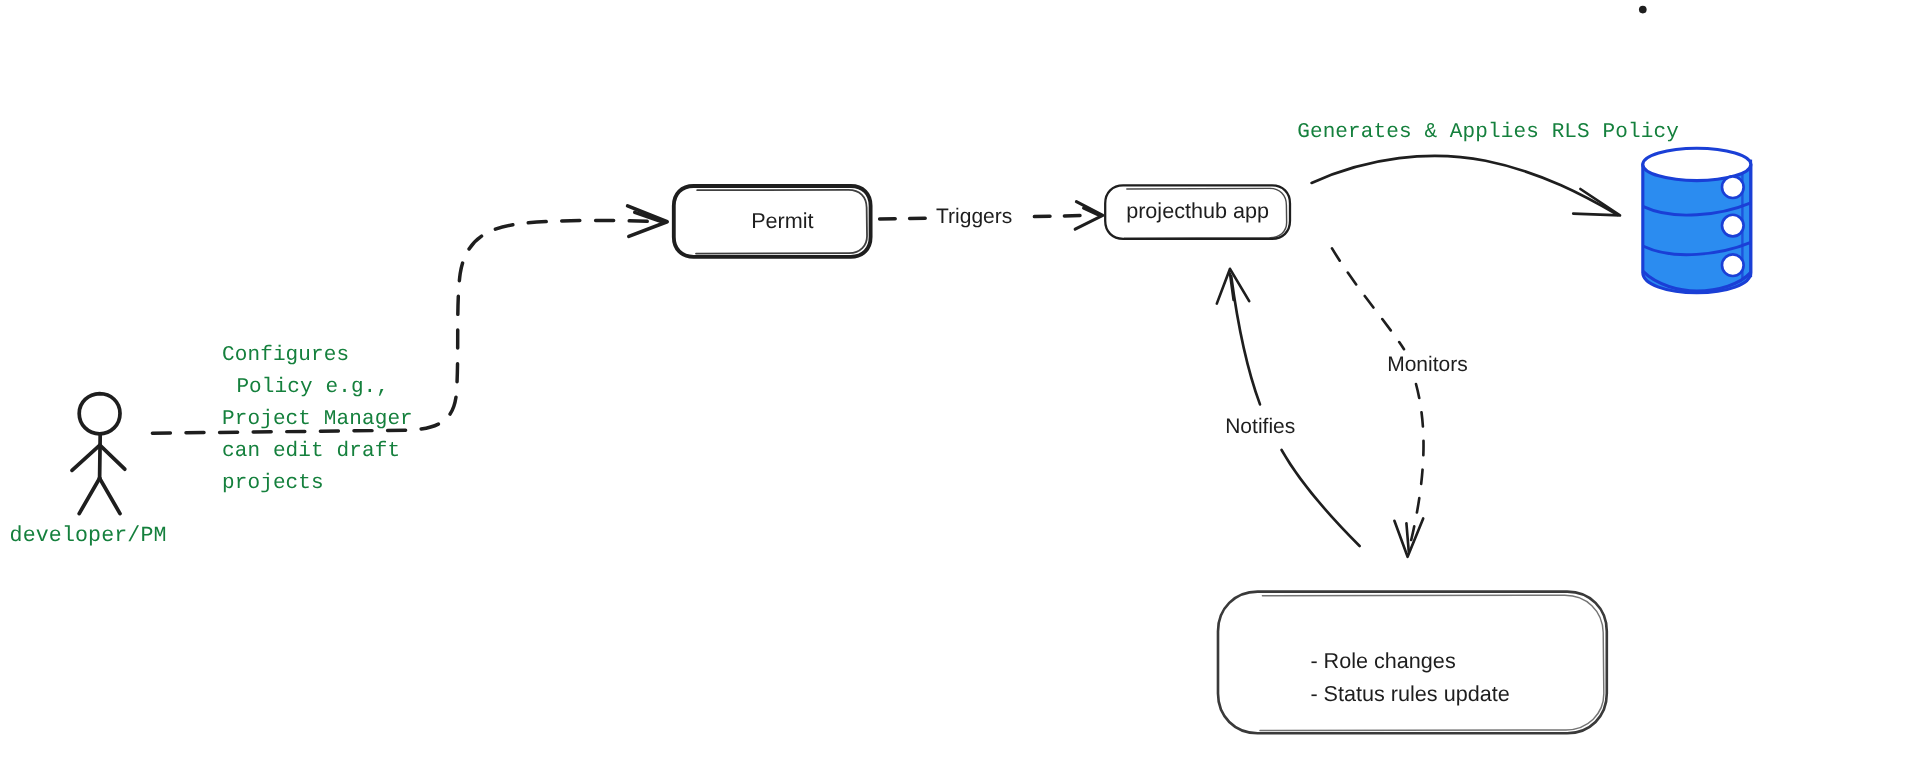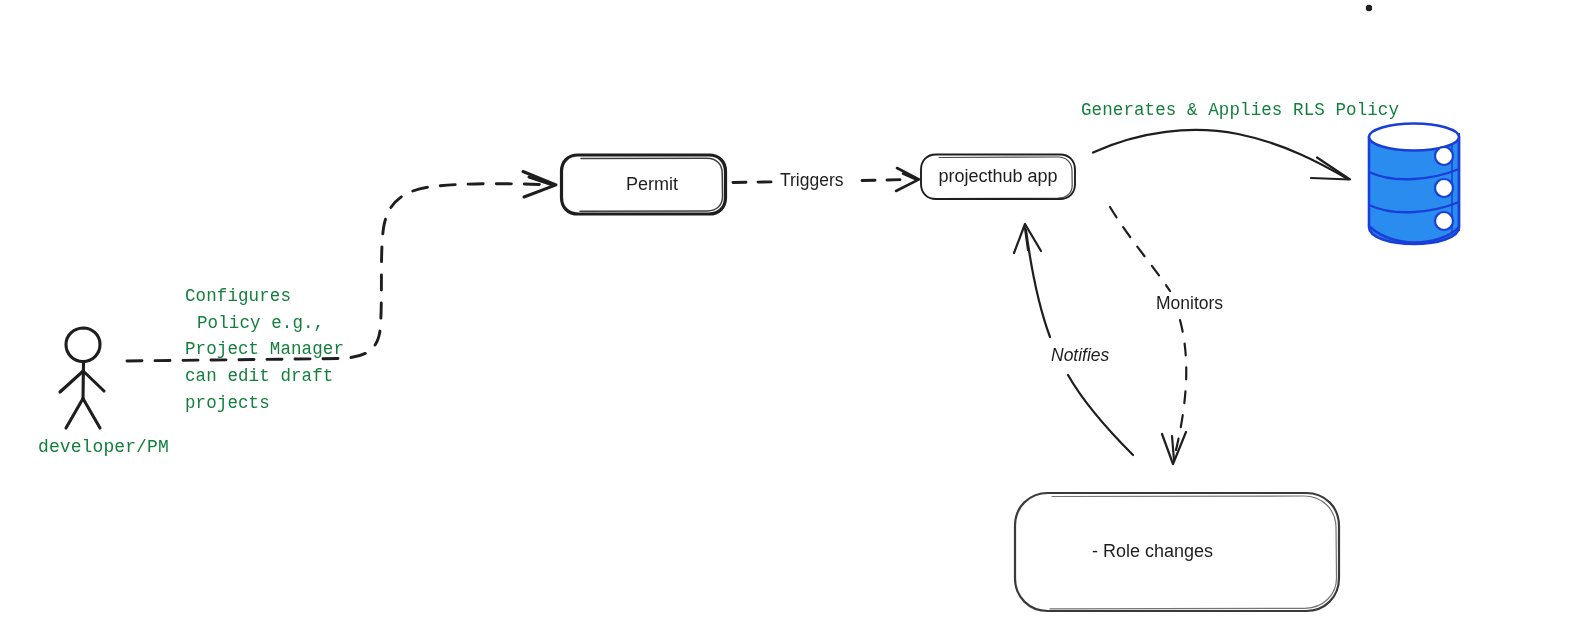--- a/index.html
+++ b/index.html
@@ -172,36 +172,37 @@
                L 1339 578 C 1339 597 1325 611 1306 611
                L 1048 611 C 1029 611 1015 597 1015 578
                L 1015 526 C 1015 507 1029 493 1048 493 Z"></path>
       <path d="M1052 496.5 L 1304 496 C 1322 496 1335.5 509 1336 527
                L 1336.5 577 C 1337 595 1323 608 1305 608.3
                L 1050 608.8" stroke-width="1.2" opacity="0.7"></path>
     </g>
 
   </svg>
 
-  <div class="label" style="left:8px; top:436px; font-size:18px;margin-left:30px;">developer/PM</div>
+  <div class="label" style="left:8px; top:436px; font-size:18px;">developer/PM</div>
 
   <div class="label multiline" style="left:185px; top:283px; font-size:17.5px;">Configures</div>
   <div class="label multiline" style="left:185px; top:310px; font-size:17.5px;margin-left:12px;">Policy e.g.,</div>
   <div class="label multiline" style="left:185px; top:336px; font-size:17.5px;">Project Manager</div>
   <div class="label multiline" style="left:185px; top:363px; font-size:17.5px;">can edit draft</div>
   <div class="label multiline" style="left:185px; top:390px; font-size:17.5px;">projects</div>
 
   <div class="node-text" style="left:561px; top:173px; width:182px; font-size:18px;">Permit</div>
 
   <div class="edge-label" style="left:777px; top:170px; font-size:17.5px;">Triggers</div>
 
   <div class="node-text" style="left:921px; top:165px; width:154px; font-size:18px;">projecthub app</div>
 
   <div class="label" style="left:1081px; top:99px; font-size:17.5px;">Generates &amp; Applies RLS Policy</div>
 
 
   <div class="edge-label" style="left:1153px; top:293px; font-size:17.5px;">Monitors</div>
 
-  <div class="edge-label" style="left:1048px; top:345px; font-size:17.5px;font-style:italic;">Notifies</div>
+  <div class="edge-label" style="left:1018px; top:345px; font-size:17.5px;">Notifies</div>
 
   <div class="pce-text" style="left:1092px; top:537px; font-size:18px;text-align:right;">- Role changes</div>
+  <div class="pce-text" style="left:1092px; top:564px; font-size:18px;">- Status rules update</div>
 
 </div>
 
 </body></html>

